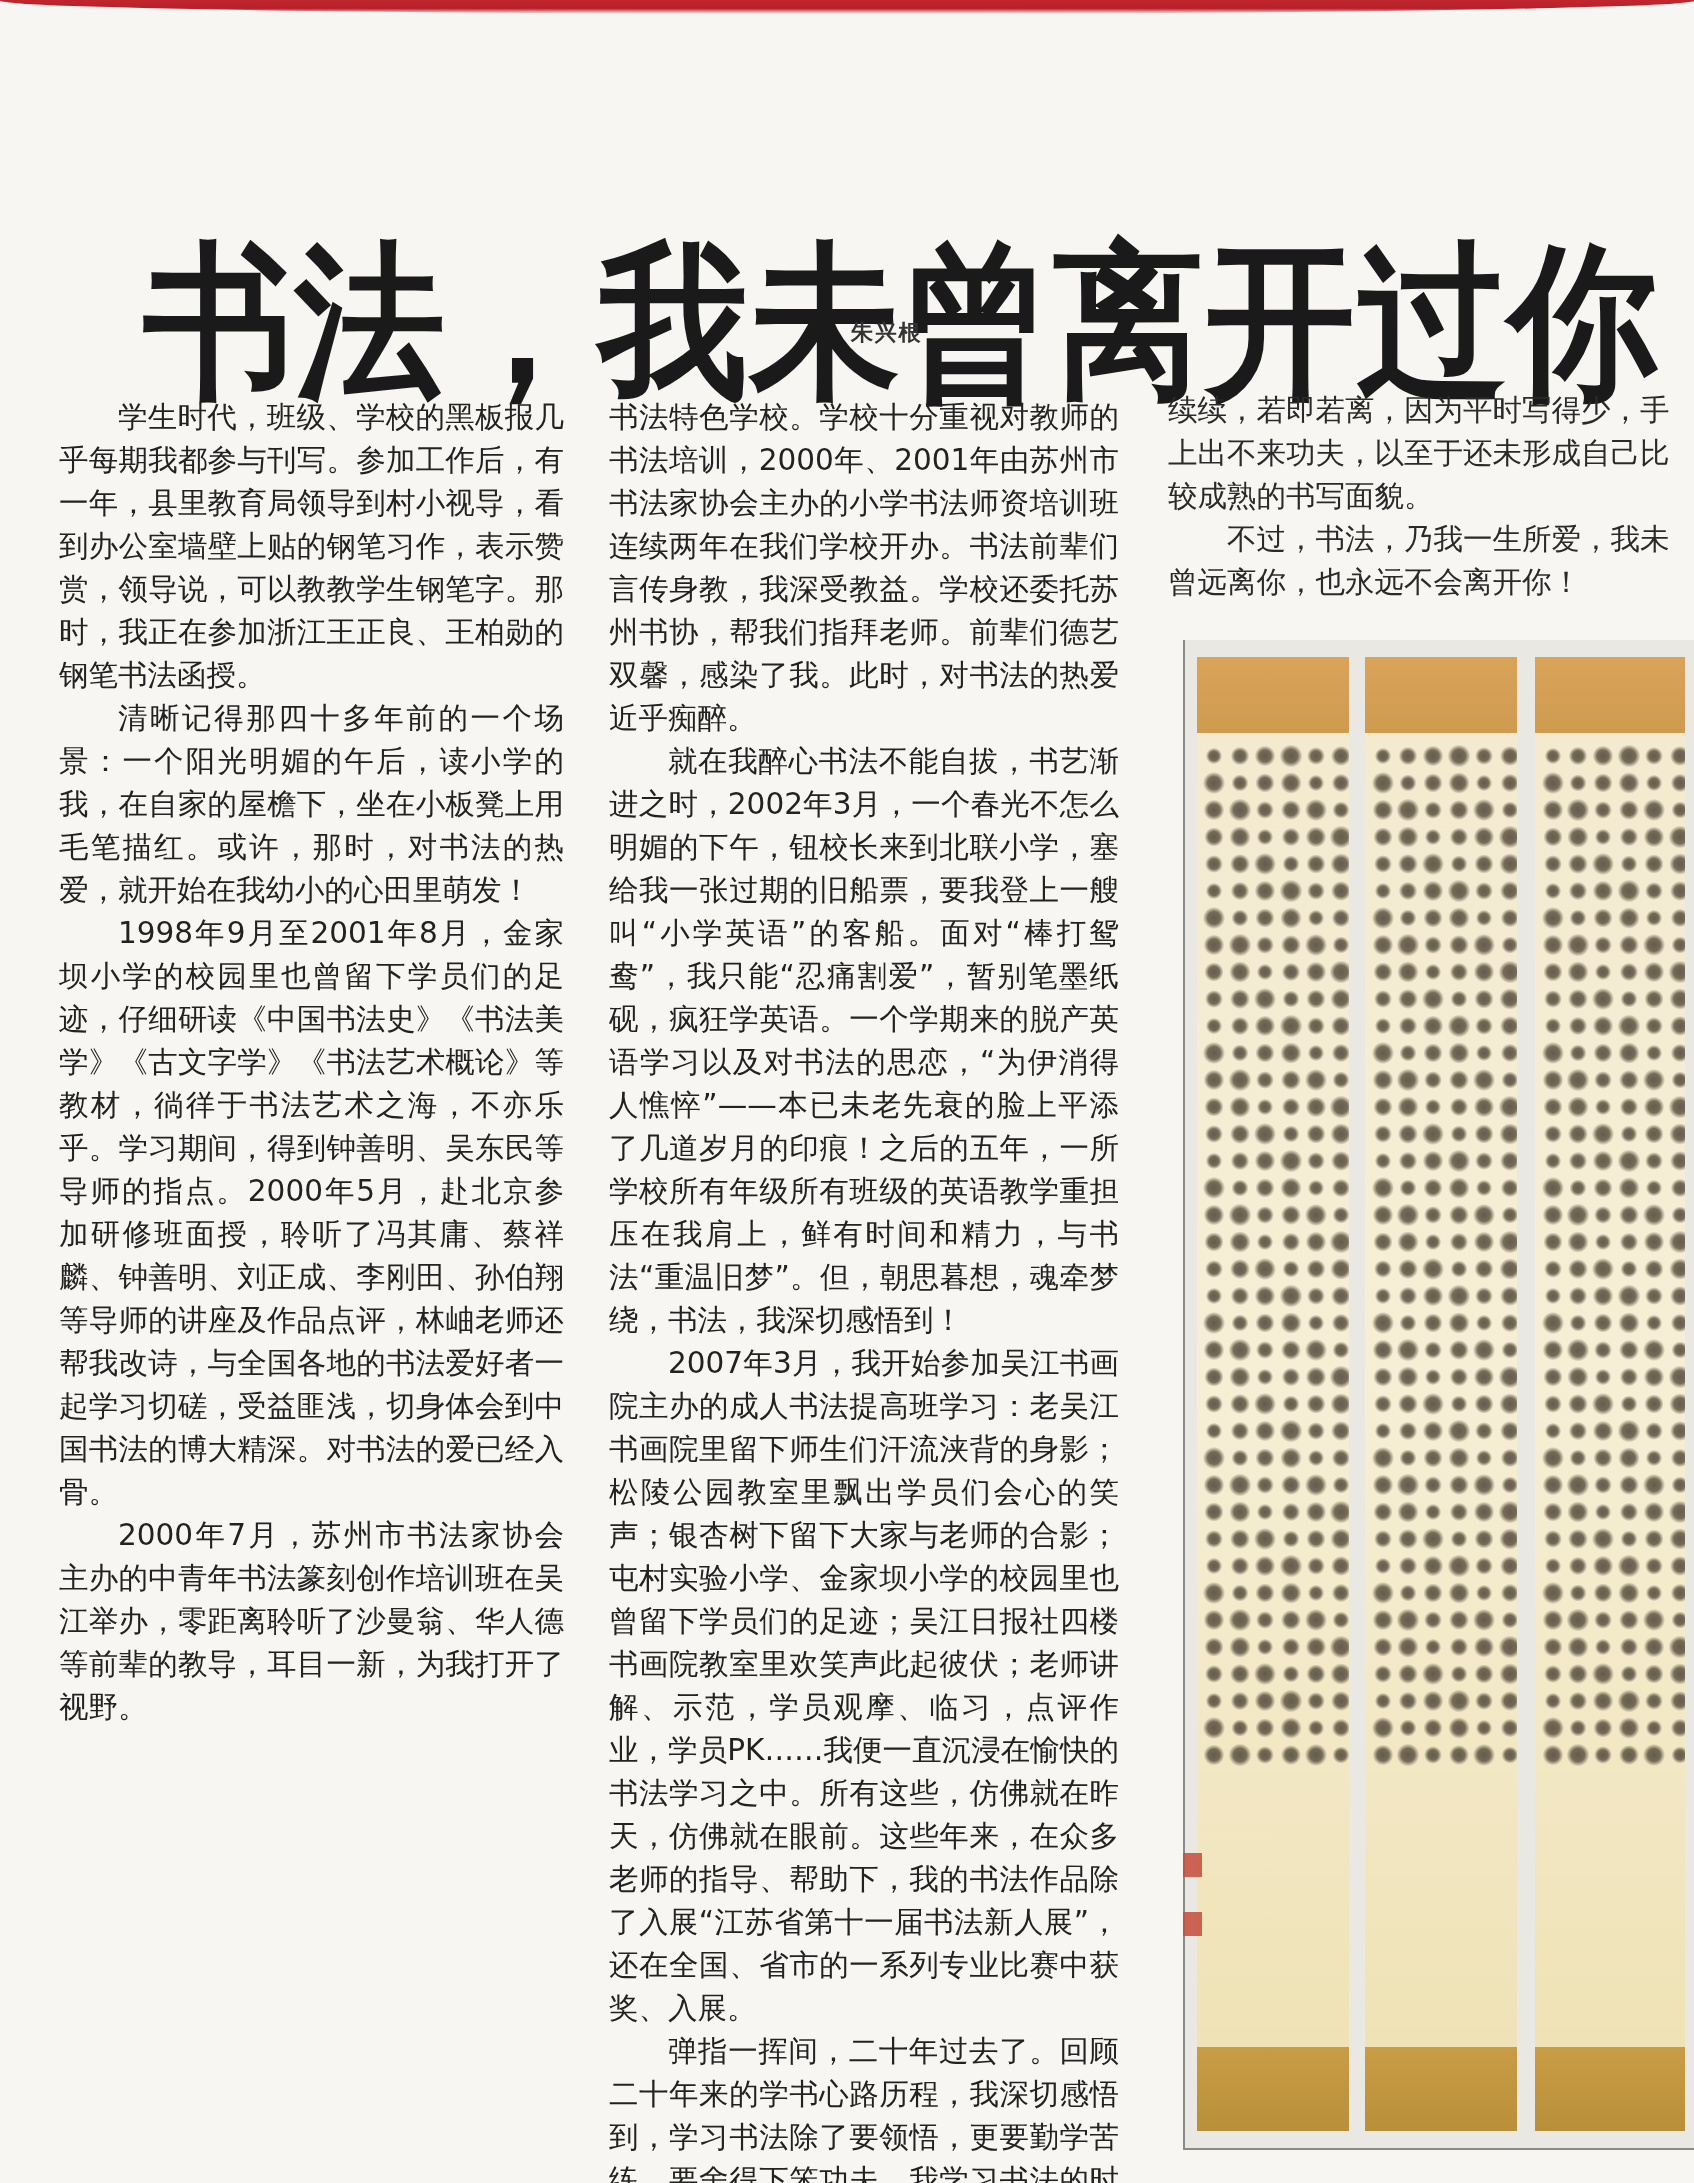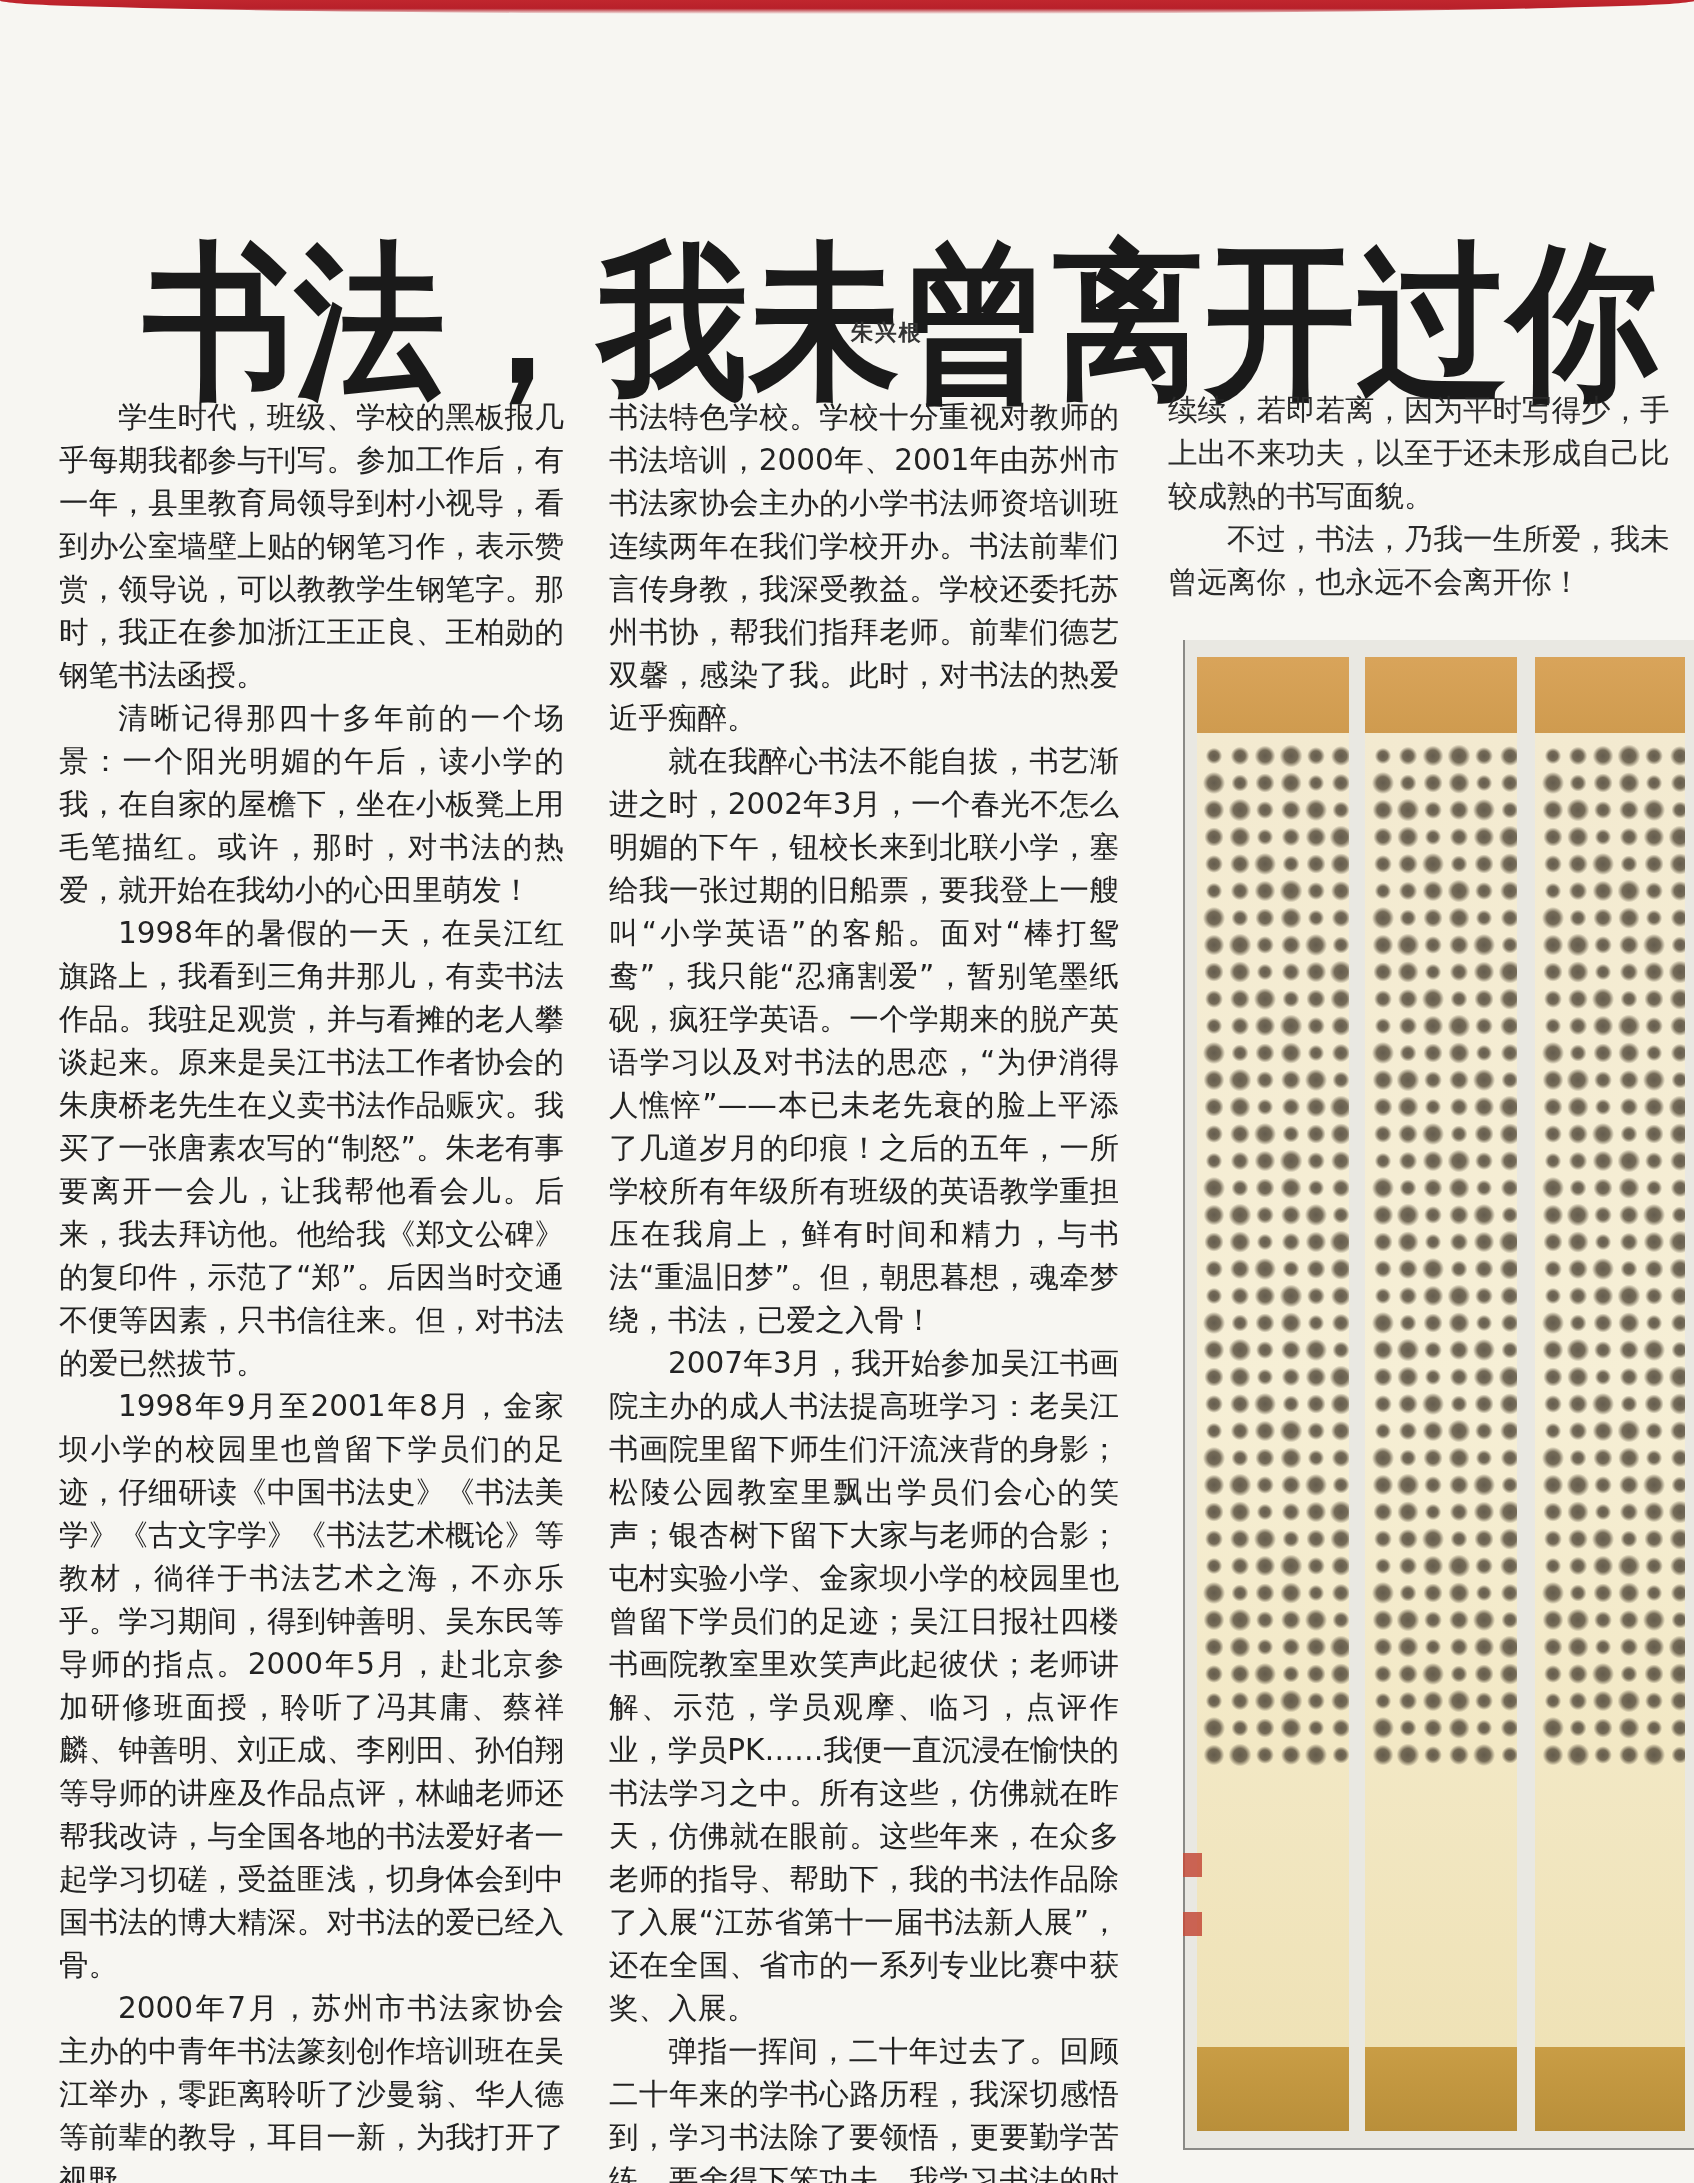--- a/index.html
+++ b/index.html
@@ -77,29 +77,28 @@
 <body>
 
 <div class="red-band"></div>
 
 <h1 class="headline">书法，我未曾离开过你</h1>
 <div class="byline">朱兴根</div>
 
 <div class="col col-1">
   <p>学生时代，班级、学校的黑板报几乎每期我都参与刊写。参加工作后，有一年，县里教育局领导到村小视导，看到办公室墙壁上贴的钢笔习作，表示赞赏，领导说，可以教教学生钢笔字。那时，我正在参加浙江王正良、王柏勋的钢笔书法函授。</p>
   <p>清晰记得那四十多年前的一个场景：一个阳光明媚的午后，读小学的我，在自家的屋檐下，坐在小板凳上用毛笔描红。或许，那时，对书法的热爱，就开始在我幼小的心田里萌发！</p>
-  <p>1998年的暑假的一天，在吴江红旗路上，我看到三角井那儿，有卖书法作品。我驻足观赏，并与看摊的老人攀谈起来。原来是吴江书法工作者协会的朱庚桥老先生在义卖书法作品赈灾。我买了一张唐素农写的“制怒”。朱老有事要离开一会儿，让我帮他看会儿。后来，我去拜访他。他给我《郑文公碑》的复印件，示范了“郑”。后因当时交通不便等因素，只书信往来。但，对书法的爱已然拔节。</p>
   <p>1998年9月至2001年8月，金家坝小学的校园里也曾留下学员们的足迹，仔细研读《中国书法史》《书法美学》《古文字学》《书法艺术概论》等教材，徜徉于书法艺术之海，不亦乐乎。学习期间，得到钟善明、吴东民等导师的指点。2000年5月，赴北京参加研修班面授，聆听了冯其庸、蔡祥麟、钟善明、刘正成、李刚田、孙伯翔等导师的讲座及作品点评，林岫老师还帮我改诗，与全国各地的书法爱好者一起学习切磋，受益匪浅，切身体会到中国书法的博大精深。对书法的爱已经入骨。</p>
   <p>2000年7月，苏州市书法家协会主办的中青年书法篆刻创作培训班在吴江举办，零距离聆听了沙曼翁、华人德等前辈的教导，耳目一新，为我打开了视野。</p>
 
 </div>
 
 <div class="col col-2">
   <p class="cont">书法特色学校。学校十分重视对教师的书法培训，2000年、2001年由苏州市书法家协会主办的小学书法师资培训班连续两年在我们学校开办。书法前辈们言传身教，我深受教益。学校还委托苏州书协，帮我们指拜老师。前辈们德艺双馨，感染了我。此时，对书法的热爱近乎痴醉。</p>
-  <p>就在我醉心书法不能自拔，书艺渐进之时，2002年3月，一个春光不怎么明媚的下午，钮校长来到北联小学，塞给我一张过期的旧船票，要我登上一艘叫“小学英语”的客船。面对“棒打鸳鸯”，我只能“忍痛割爱”，暂别笔墨纸砚，疯狂学英语。一个学期来的脱产英语学习以及对书法的思恋，“为伊消得人憔悴”——本已未老先衰的脸上平添了几道岁月的印痕！之后的五年，一所学校所有年级所有班级的英语教学重担压在我肩上，鲜有时间和精力，与书法“重温旧梦”。但，朝思暮想，魂牵梦绕，书法，已爱之入骨！</p>
+  <p>就在我醉心书法不能自拔，书艺渐进之时，2002年3月，一个春光不怎么明媚的下午，钮校长来到北联小学，塞给我一张过期的旧船票，要我登上一艘叫“小学英语”的客船。面对“棒打鸳鸯”，我只能“忍痛割爱”，暂别笔墨纸砚，疯狂学英语。一个学期来的脱产英语学习以及对书法的思恋，“为伊消得人憔悴”——本已未老先衰的脸上平添了几道岁月的印痕！之后的五年，一所学校所有年级所有班级的英语教学重担压在我肩上，鲜有时间和精力，与书法“重温旧梦”。但，朝思暮想，魂牵梦绕，书法，我深切感悟到！</p>
   <p>2007年3月，我开始参加吴江书画院主办的成人书法提高班学习：老吴江书画院里留下师生们汗流浃背的身影；松陵公园教室里飘出学员们会心的笑声；银杏树下留下大家与老师的合影；屯村实验小学、金家坝小学的校园里也曾留下学员们的足迹；吴江日报社四楼书画院教室里欢笑声此起彼伏；老师讲解、示范，学员观摩、临习，点评作业，学员PK……我便一直沉浸在愉快的书法学习之中。所有这些，仿佛就在昨天，仿佛就在眼前。这些年来，在众多老师的指导、帮助下，我的书法作品除了入展“江苏省第十一届书法新人展”，还在全国、省市的一系列专业比赛中获奖、入展。</p>
   <p>弹指一挥间，二十年过去了。回顾二十年来的学书心路历程，我深切感悟到，学习书法除了要领悟，更要勤学苦练，要舍得下笨功夫。我学习书法的时间跨度虽然不短，但，断断</p>
 </div>
 
 <div class="col col-3">
   <div>续续，若即若离，因为平时写得少，手</div>
   <div>上出不来功夫，以至于还未形成自己比</div>
   <div>较成熟的书写面貌。</div>
   <div>　　不过，书法，乃我一生所爱，我未</div>
   <div>曾远离你，也永远不会离开你！</div>

